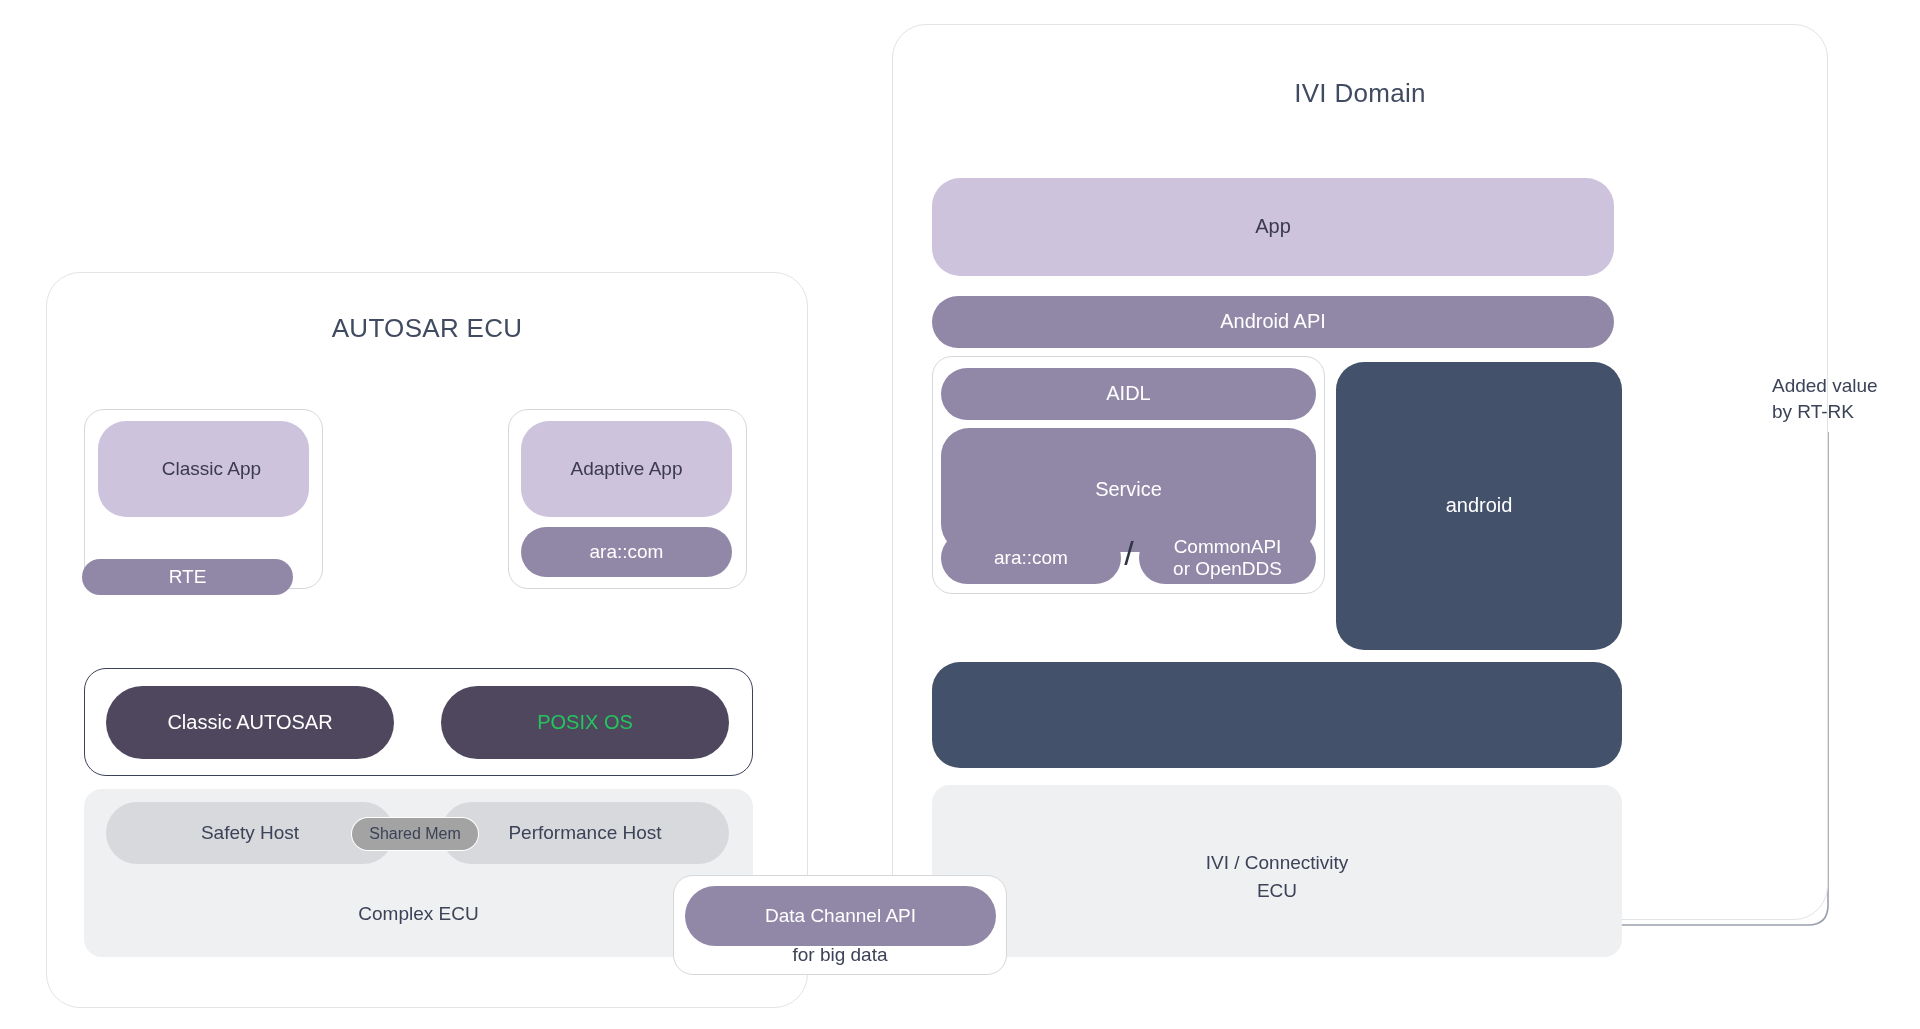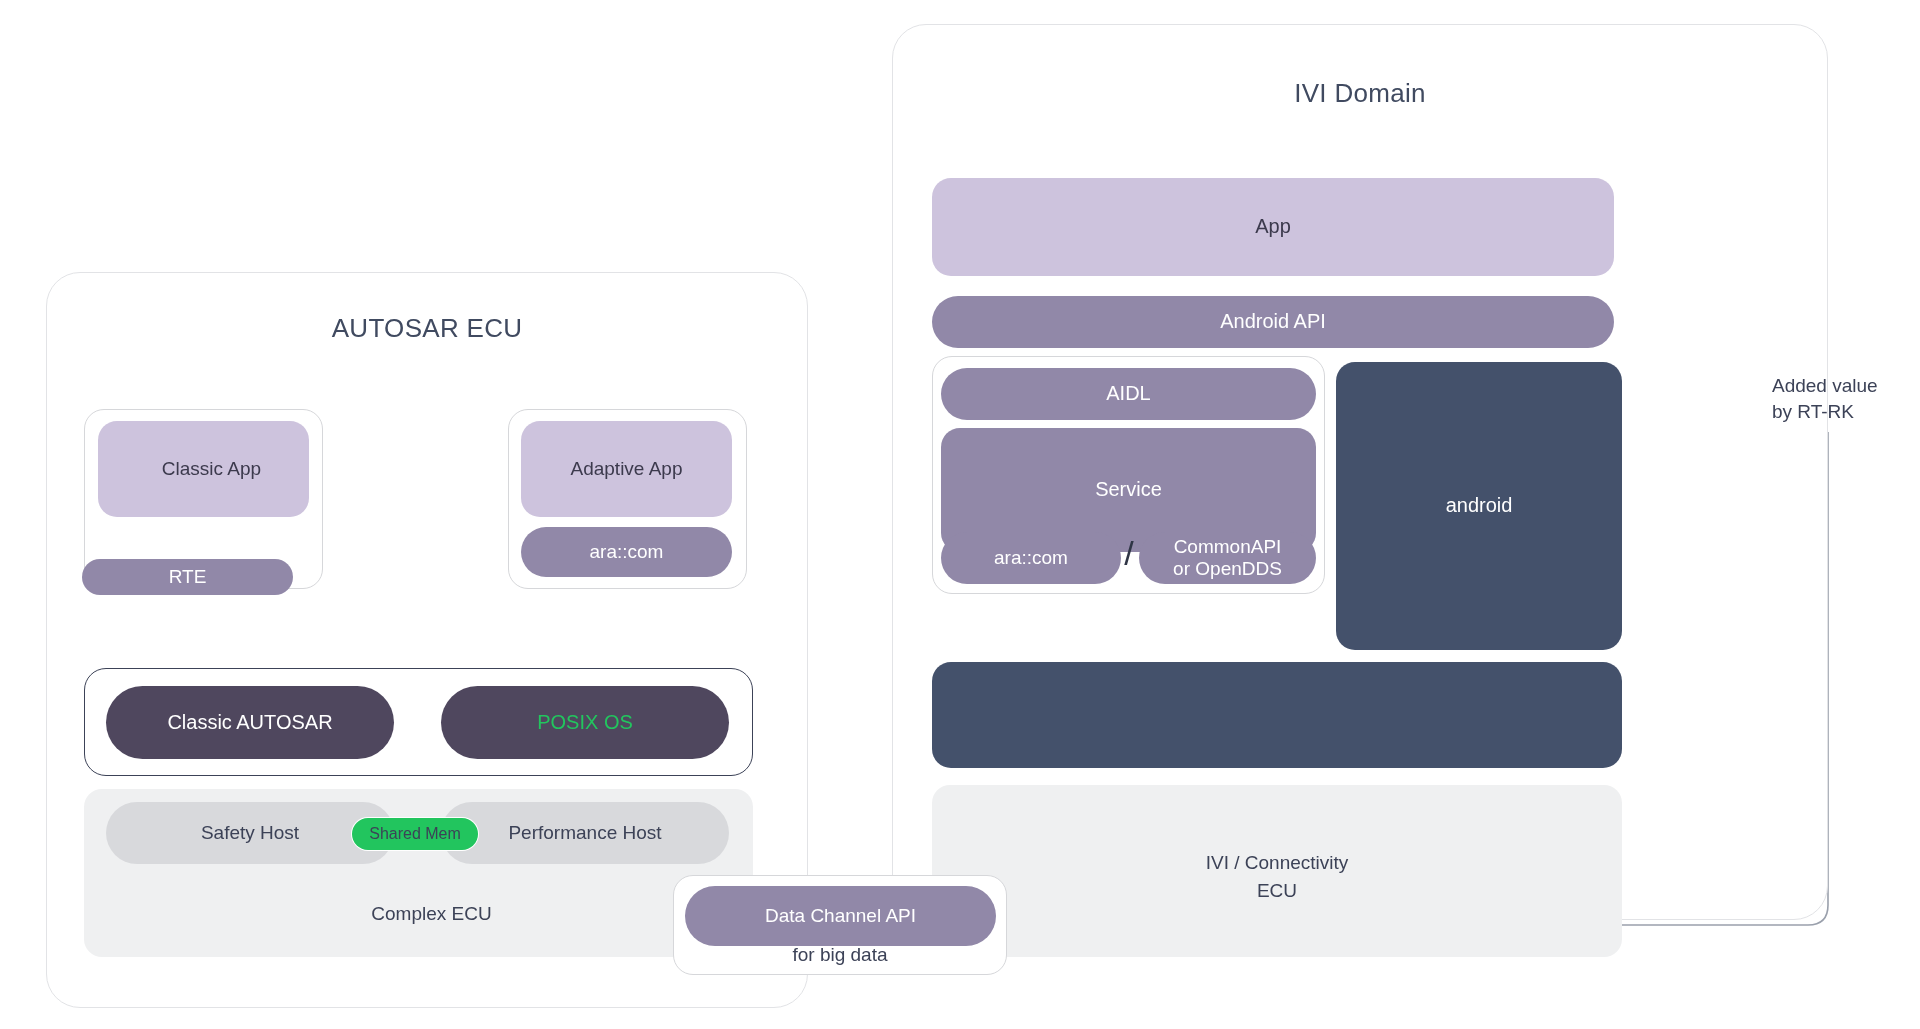--- a/index.html
+++ b/index.html
@@ -32,21 +32,21 @@
   }
 
   
   .pill{
     border-radius:999px;
     display:flex;align-items:center;justify-content:center;
     text-align:center;
     line-height:1.18;
   }
   .rbox{
-    border-radius:19px;
+    border-radius:28px;
     display:flex;align-items:center;justify-content:center;
     text-align:center;
     line-height:1.18;
   }
   .lilac{background:#cdc3dd;color:#3c3a4d;}
   .purple{background:#9188a8;color:#ffffff;}
   .purple-soft{background:#9e95b2;color:#ffffff;}
   .navy{background:#44516b;color:#ffffff;}
   .grey{background:#d8d9dc;color:#3c4257;}
   .panel{background:#eff0f1;border-radius:18px;}
@@ -68,21 +68,21 @@
     text-align:center;
     white-space:pre-line;
   }
   .slash{
     color:#2f3545;
     font-size:34px;
     line-height:1;
     font-weight:300;
   }
   .shared-mem{
-    background:#22c55e;
+    background:#a3a3a3;
     border-radius:999px;
     color:#3c4257;
     display:flex;align-items:center;justify-content:center;
     box-shadow:0 0 0 1px #ffffff;
   }
   .annot{
     color:#3c4257;
     white-space:pre-line;
     line-height:1.35;
   }
@@ -114,21 +114,21 @@
 
 
   <div class="abs group-strong" style="left:84px;top:668px;width:669px;height:108px;"></div>
   <div class="abs pill" style="left:106px;top:686px;width:288px;height:73px;background:#4f475e;color:#fff;font-size:20px;">Classic AUTOSAR</div>
   <div class="abs pill" style="left:441px;top:686px;width:288px;height:73px;background:#4f475e;color:#22c55e;font-size:20px;">POSIX OS</div>
 
   <div class="abs panel" style="left:84px;top:789px;width:669px;height:168px;"></div>
   <div class="abs pill grey" style="left:106px;top:802px;width:288px;height:62px;font-size:19px;">Safety Host</div>
   <div class="abs pill grey" style="left:441px;top:802px;width:288px;height:62px;font-size:19px;">Performance Host</div>
   <div class="abs shared-mem" style="left:352px;top:818px;width:126px;height:32px;font-size:16px;">Shared Mem</div>
-  <div class="abs caption" style="left:84px;top:903px;width:669px;font-size:19px;margin-left:13px;">Complex ECU</div>
+  <div class="abs caption" style="left:84px;top:903px;width:669px;font-size:19px;">Complex ECU</div>
 
   <div class="abs domain-frame" style="left:892px;top:24px;width:936px;height:896px;"></div>
 
   <div class="abs domain-title" style="left:892px;top:78px;width:936px;">IVI Domain</div>
 
   <div class="abs rbox lilac" style="left:932px;top:178px;width:682px;height:98px;font-size:20px;">App</div>
 
   <div class="abs pill purple" style="left:932px;top:296px;width:682px;height:52px;font-size:20px;">Android API</div>
 
   <div class="abs group" style="left:932px;top:356px;width:393px;height:238px;"></div>

